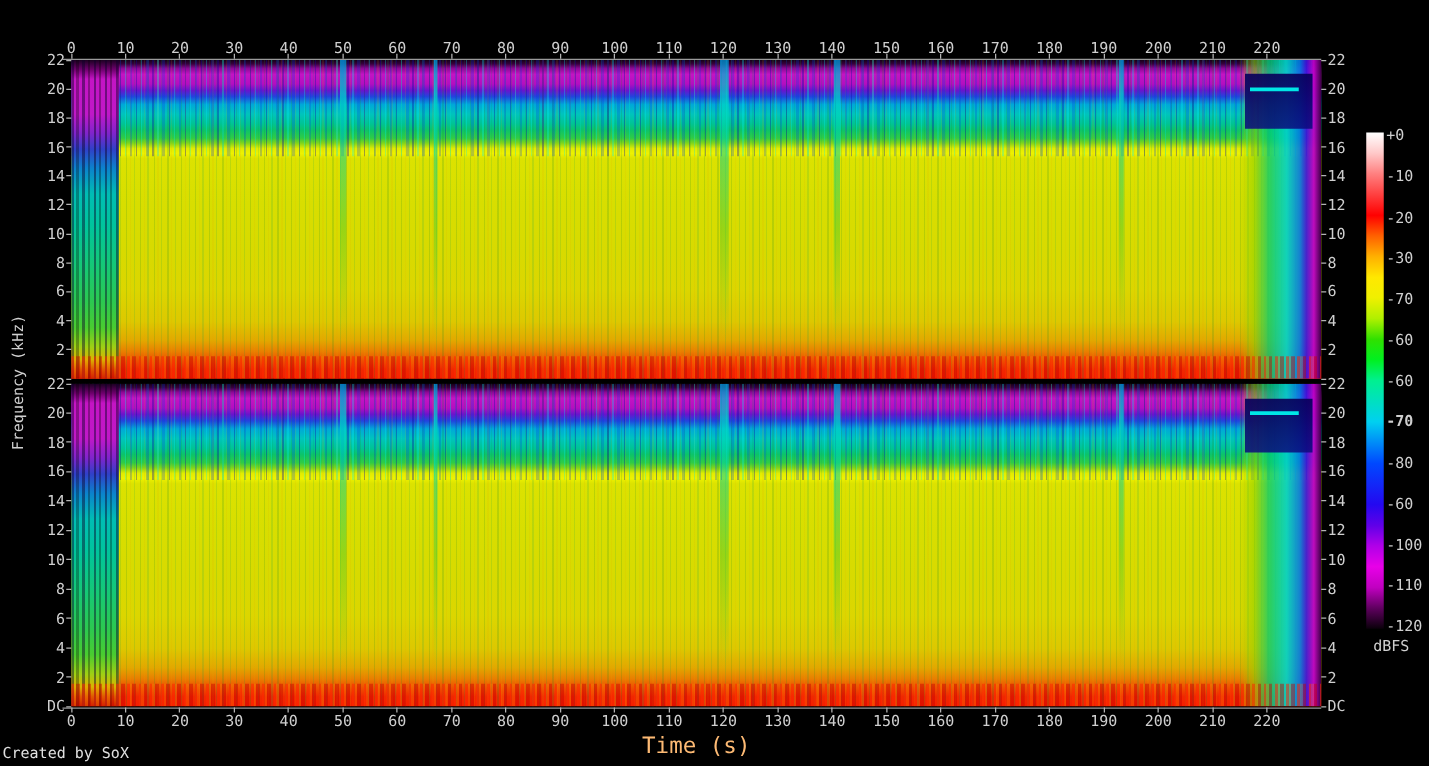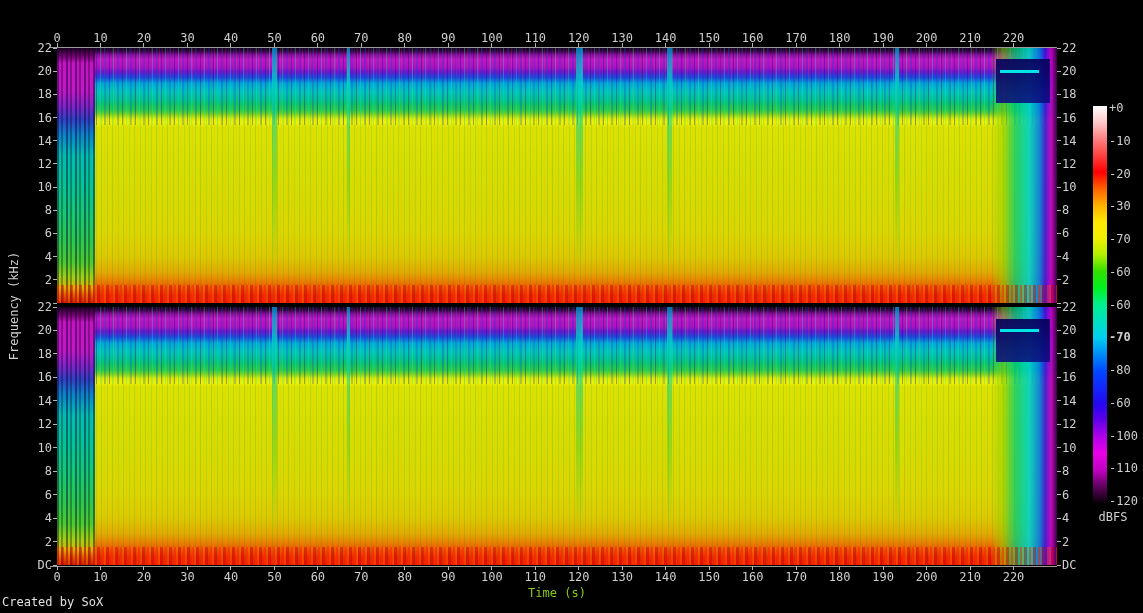--- a/index.html
+++ b/index.html
@@ -3,21 +3,21 @@
 <meta charset="utf-8">
 <style>
   html,body{margin:0;padding:0;background:#000;}
   .window{position:relative;width:1143px;height:613px;background:#000;overflow:hidden;
           font-family:"DejaVu Sans Mono",monospace;}
   .title{position:absolute;top:8px;left:0;width:100%;text-align:center;
          font-size:13px;color:#e6e6e6;letter-spacing:.5px;}
   .ylabel{position:absolute;left:14px;top:306px;transform:translate(-50%,-50%) rotate(-90deg);
           font-size:12px;color:#d0d0d0;white-space:nowrap;}
   .xlabel{position:absolute;left:557px;top:586px;transform:translateX(-50%);
-          font-size:12px;color:#84cc16;white-space:nowrap;}
+          font-size:18px;color:#fdba74;white-space:nowrap;}
   .footer{position:absolute;left:2px;top:595px;font-size:12px;color:#e0e0e0;}
   .axline{position:absolute;left:50px;width:1007px;height:1px;background:#9a9a9a;}
   .axline.top{top:47px;} .axline.bot{top:566px;}
   .ticklabel{position:absolute;font-size:12px;line-height:12px;color:#cfcfcf;white-space:nowrap;}
   .yl-left{width:34px;text-align:right;}
   .tick{position:absolute;background:#b4b4b4;}
   .vtick{width:1px;height:4px;} .htick{width:4px;height:1px;}
 
   
   .spectro{position:absolute;left:57px;width:1000px;overflow:hidden;

